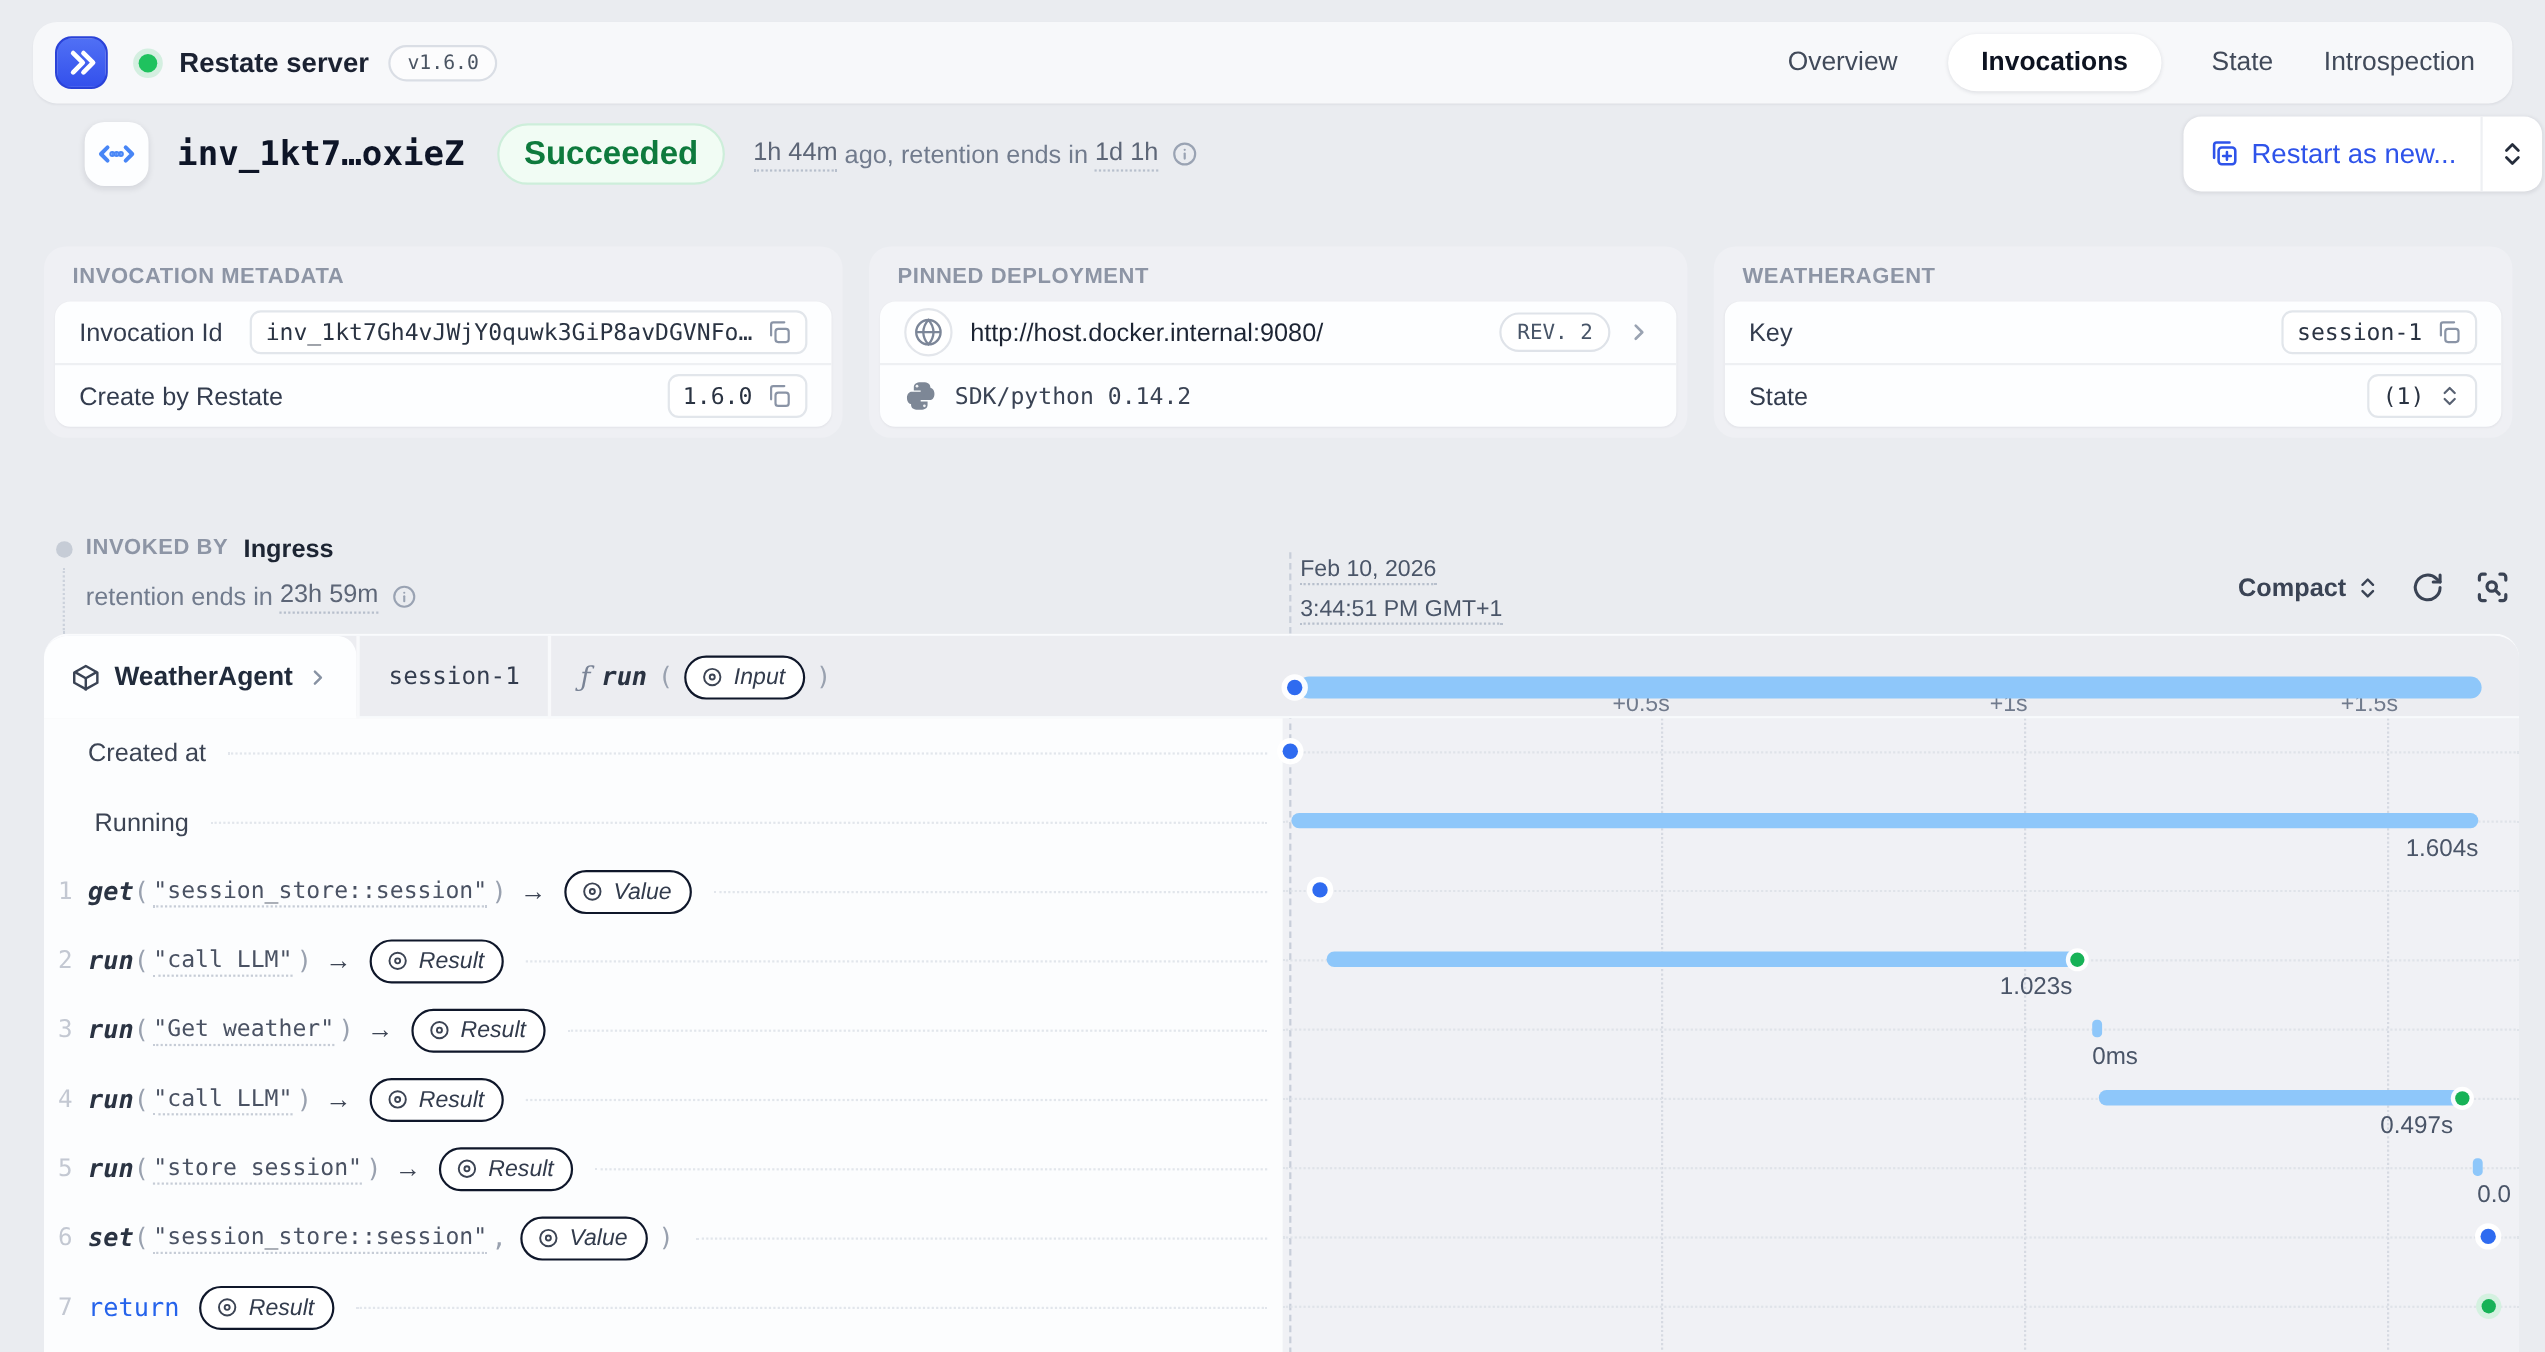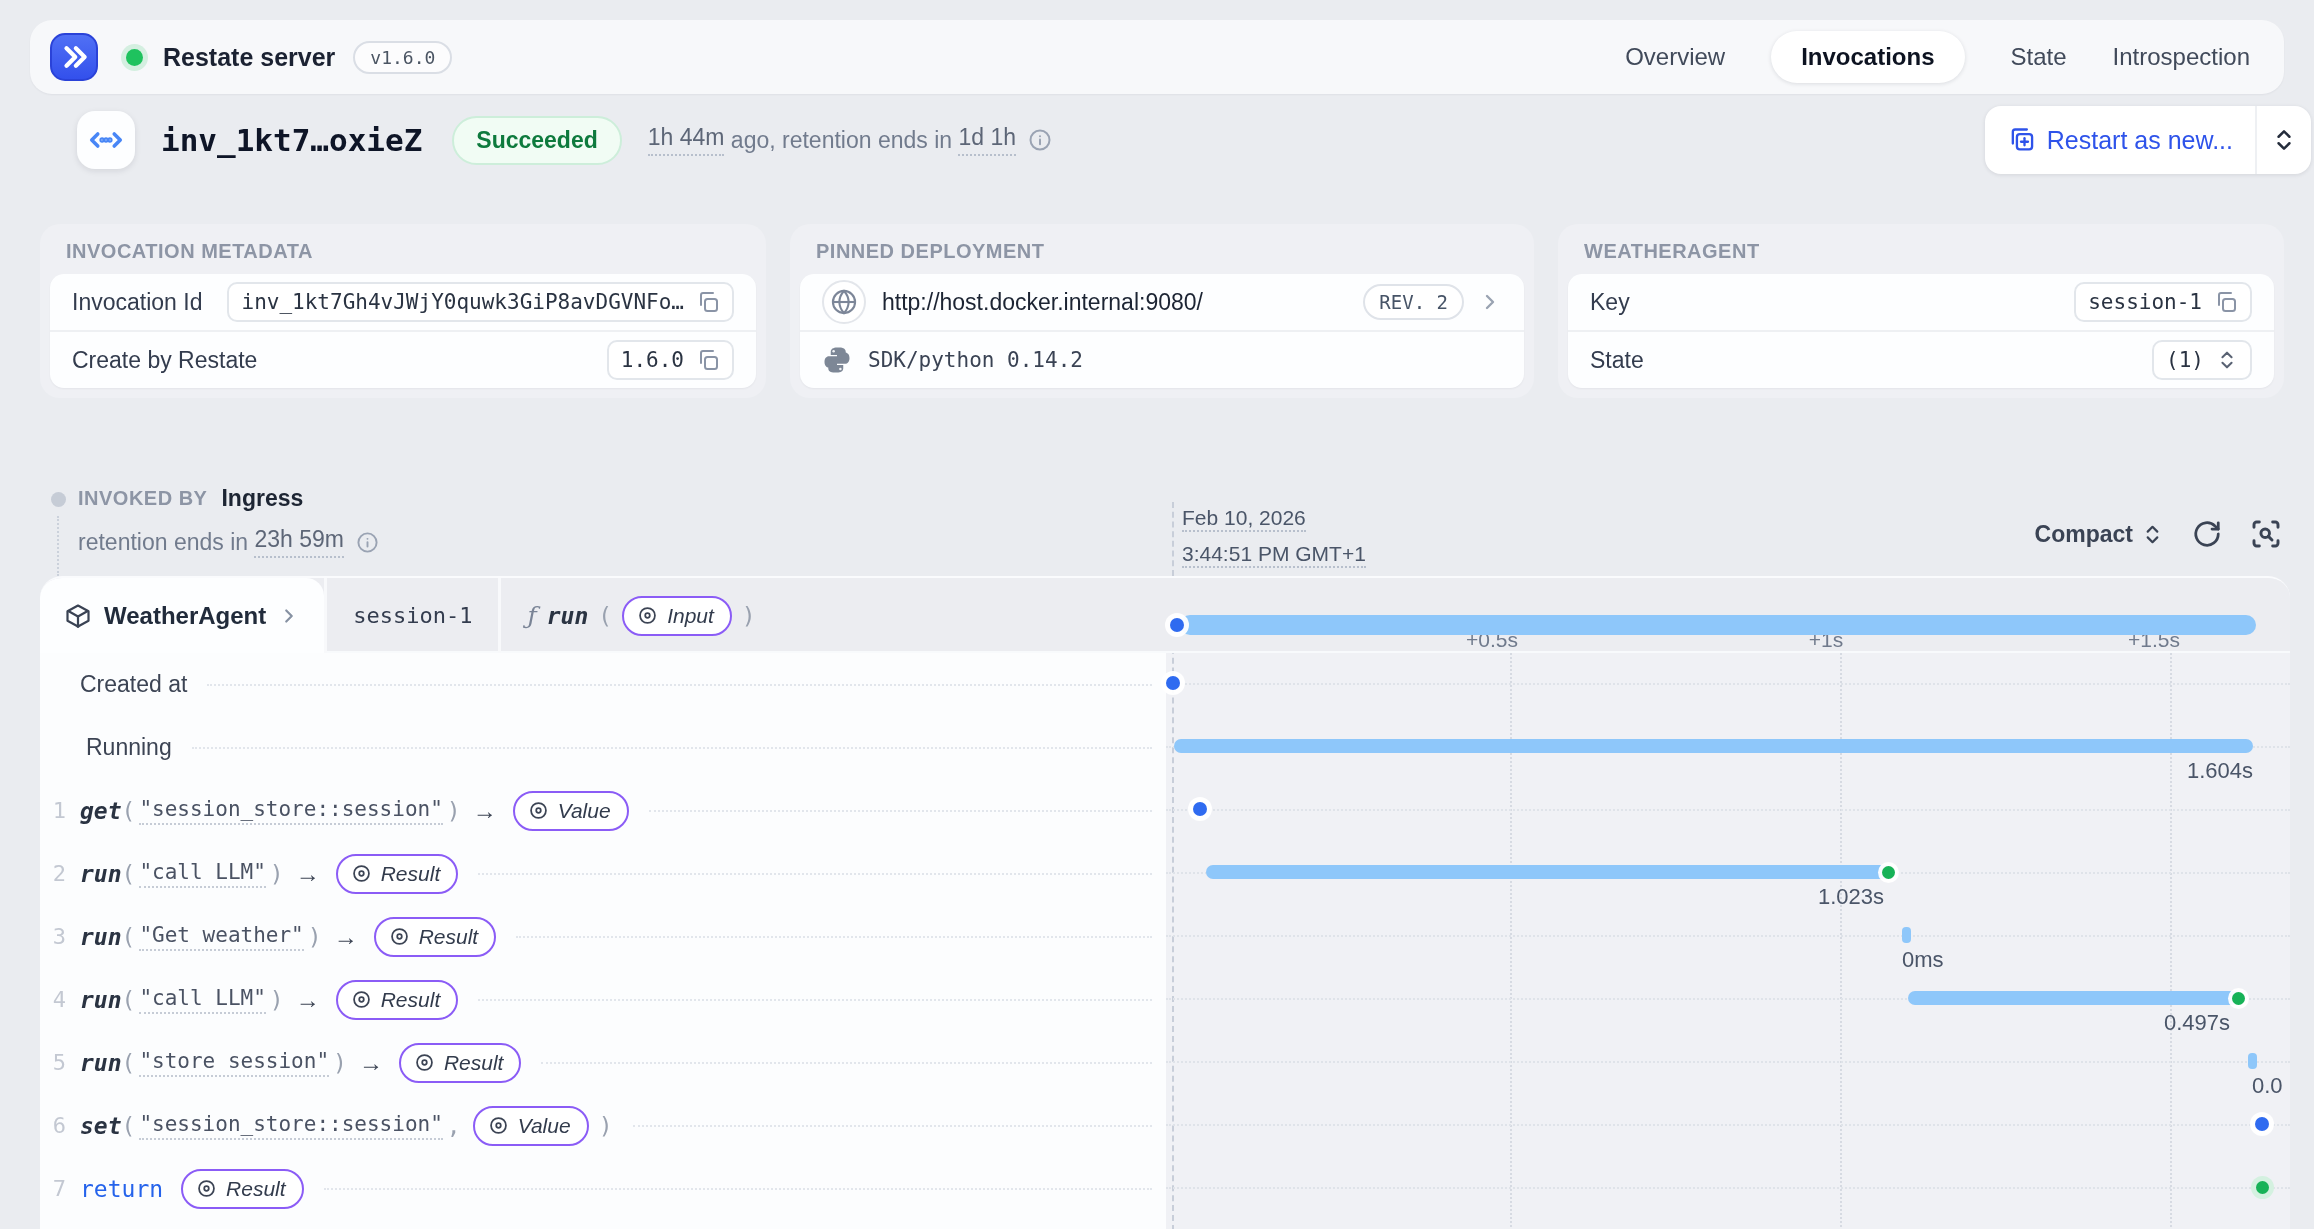--- a/index.html
+++ b/index.html
@@ -23,21 +23,21 @@
   .navtab{font-size:24px;color:#414a5a;cursor:pointer;}
   .navtab.active{background:#ffffff;border-radius:999px;padding:12px 30px;font-weight:700;color:#0d1321;
                  box-shadow:0 1px 4px rgba(16,24,40,.12);}
 
   
   .invrow{position:absolute;left:40px;top:104px;width:2234px;height:72px;display:flex;align-items:center;padding-left:37px;}
   .invicon{width:58px;height:58px;background:#fdfeff;border-radius:18px;
            box-shadow:0 2px 6px rgba(16,24,40,.10);display:flex;align-items:center;justify-content:center;}
   .invtitle{margin-left:26px;font-family:"DejaVu Sans Mono",monospace;font-weight:bold;font-size:31px;color:#0e1527;}
   .badge-success{margin-left:30px;padding:9px 22px;border-radius:999px;background:#f1fcf4;
-                 border:2px solid #cdeeda;color:#0e7a3d;font-size:23px;font-weight:700;}
+                 border:2px solid #cdeeda;color:#0e7a3d;font-size:30px;font-weight:700;}
   .invmeta{margin-left:26px;font-size:23px;color:#717b8d;display:flex;align-items:center;}
   .dotted-u{border-bottom:2px dotted #b7bfcc;padding-bottom:3px;color:#5d6677;white-space:pre;}
   .pre{white-space:pre;}
   .infoicon{margin-left:12px;}
   .restartbtn{margin-left:auto;height:68px;background:#ffffff;border-radius:16px;
               box-shadow:0 1px 4px rgba(16,24,40,.10);display:flex;align-items:stretch;overflow:hidden;}
   .restart-main{display:flex;align-items:center;gap:12px;padding:0 22px;color:#2e53ea;font-size:25px;font-weight:500;cursor:pointer;}
   .restart-split{width:2px;background:#eef0f3;}
   .restart-caret{width:54px;display:flex;align-items:center;justify-content:center;cursor:pointer;}
 
@@ -82,21 +82,21 @@
   .tabs{position:absolute;left:0;top:0;height:75px;display:flex;}
   .jtab{display:flex;align-items:center;height:75px;box-sizing:border-box;}
   .jtab1{background:#fdfeff;border-radius:18px 18px 0 0;padding:0 24px;gap:12px;}
   .jtab1 .svc{font-size:24px;font-weight:700;color:#212b3b;}
   .jtab2{padding:0 26px;border-left:3px solid #f8f9fb;font-family:"DejaVu Sans Mono",monospace;
          font-size:22px;color:#333c4e;}
   .jtab3{padding:0 26px;border-left:3px solid #f8f9fb;gap:10px;}
   .fnf{font-family:"DejaVu Serif",serif;font-style:italic;font-size:25px;color:#7a8496;}
   .kw{font-family:"DejaVu Sans Mono",monospace;font-weight:bold;font-style:italic;font-size:23px;color:#2a3342;}
   .paren{font-family:"DejaVu Sans Mono",monospace;font-size:23px;color:#99a1af;}
-  .pill{display:inline-flex;align-items:center;gap:9px;border:2px solid #8b5cf6;border-radius:999px;
+  .pill{display:inline-flex;align-items:center;gap:9px;border:2px solid #0f172a;border-radius:999px;
         background:#fff;padding:6px 16px 6px 13px;cursor:pointer;}
   .pill i{font-style:italic;font-size:21px;color:#323b4c;font-weight:500;}
   .ticklabel{position:absolute;top:10px;transform:translateX(-50%);font-size:21px;color:#707a8c;margin-top:40px;}
 
   .gridline{position:absolute;top:0;height:653px;border-left:2px dotted #d6dae2;}
   .t0line{position:absolute;left:1132px;top:0;height:653px;border-left:2px dashed #c8ced9;}
   .tl-rowline{position:absolute;left:1126px;width:1124px;border-top:2px dotted #dfe3e9;}
 
   .jrow{position:absolute;left:0;width:1126px;height:63px;display:flex;align-items:center;box-sizing:border-box;padding-right:14px;}
   .jrow .leader{flex:1;border-top:2px dotted #e2e6ec;margin-left:20px;}

